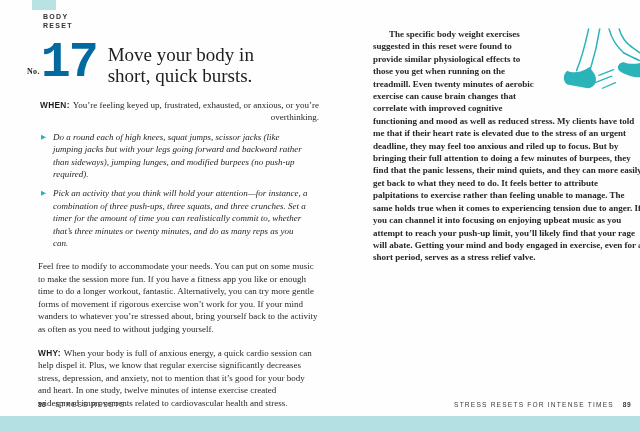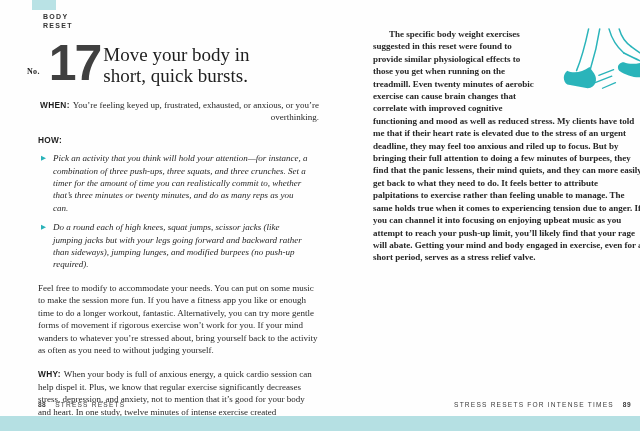--- a/index.html
+++ b/index.html
@@ -10,24 +10,24 @@
   
   .tab{position:absolute;left:32px;top:0;width:24px;height:10px;background:#b9e2e5;}
   .reset-label{
     position:absolute;left:43px;top:13px;width:38px;
     font-family:"Liberation Sans",sans-serif;font-weight:bold;font-size:7px;
     letter-spacing:1.3px;line-height:8.5px;color:#333;
   }
   .left-col{position:absolute;left:38px;top:40px;width:281px;}
   .headline{display:flex;align-items:center;margin-left:-11px;}
   .no{font-family:"Liberation Serif",serif;font-weight:bold;font-size:8px;margin-top:16px;letter-spacing:.3px;}
-  .num{font-family:Liberation Sans, sans-serif;font-weight:600;font-size:50px;line-height:46px;letter-spacing:-2px;margin-left:9px;color:#404040;}
+  .num{font-family:Liberation Mono, monospace;font-weight:600;font-size:50px;line-height:46px;letter-spacing:-2px;margin-left:1px;color:#0369a1;}
   .title{
     font-family:"Liberation Serif",serif;font-size:19px;line-height:21px;
-    width:175px;margin-left:3px;margin-top:3px;color:#1e1e1e;
+    width:175px;margin-left:11px;margin-top:3px;color:#1e1e1e;
   }
   .body-txt{font-size:9px;line-height:12.4px;}
   .slabel{font-family:"Liberation Sans",sans-serif;font-weight:bold;font-size:8.3px;letter-spacing:.3px;margin-right:3px;color:#1e1e1e;}
   .para{margin:0 0 7px 0;}
   .when{margin-top:13px;text-align:right;}
   .how-label{margin:10px 0 6px 0;}
   .bullets{margin:0 0 4px 0;}
   .bullet{display:flex;margin:0 0 7px 0;}
   .tri{color:#2ab2b8;font-size:6.5px;line-height:12.4px;margin:0 7px 0 3px;flex:0 0 auto;}
   .btext{font-style:italic;width:255px;}
@@ -62,32 +62,29 @@
     <div class="headline">
       <span class="no">No.</span>
       <span class="num">17</span>
       <div class="title">Move your body in short, quick bursts.</div>
     </div>
 
     <div class="body-txt when para">
       <span class="slabel">WHEN:</span><span>You’re feeling keyed up, frustrated, exhausted, or anxious, or you’re overthinking.</span>
     </div>
 
-    <div class="body-txt how-label">
-      <span class="slabel">HOW:</span>
-    </div>
 
     <div class="bullets body-txt">
       <div class="bullet">
         <span class="tri">▶</span>
-        <span class="btext">Pick an activity that you think will hold your attention—for instance, a combination of three push-ups, three squats, and three crunches. Set a timer for the amount of time you can realistically commit to, whether that’s three minutes or twenty minutes, and do as many reps as you can.</span>
+        <span class="btext">Do a round each of high knees, squat jumps, scissor jacks (like jumping jacks but with your legs going forward and backward rather than sideways), jumping lunges, and modified burpees (no push-up required).</span>
       </div>
       <div class="bullet">
         <span class="tri">▶</span>
-        <span class="btext">Do a round each of high knees, squat jumps, scissor jacks (like jumping jacks but with your legs going forward and backward rather than sideways), jumping lunges, and modified burpees (no push-up required).</span>
+        <span class="btext">Pick an activity that you think will hold your attention—for instance, a combination of three push-ups, three squats, and three crunches. Set a timer for the amount of time you can realistically commit to, whether that’s three minutes or twenty minutes, and do as many reps as you can.</span>
       </div>
     </div>
 
     <div class="body-txt freepara para">Feel free to modify to accommodate your needs. You can put on some music to make the session more fun. If you have a fitness app you like or enough time to do a longer workout, fantastic. Alternatively, you can try more gentle forms of movement if rigorous exercise won’t work for you. If your mind wanders to whatever you’re stressed about, bring yourself back to the activity as often as you need to without judging yourself.</div>
 
     <div class="body-txt why para">
       <span class="slabel">WHY:</span><span>When your body is full of anxious energy, a quick cardio session can help dispel it. Plus, we know that regular exercise significantly decreases stress, depression, and anxiety, not to mention that it’s good for your body and heart. In one study, twelve minutes of intense exercise created widespread improvements related to cardiovascular health and stress.</span>
     </div>
   </div>
 

